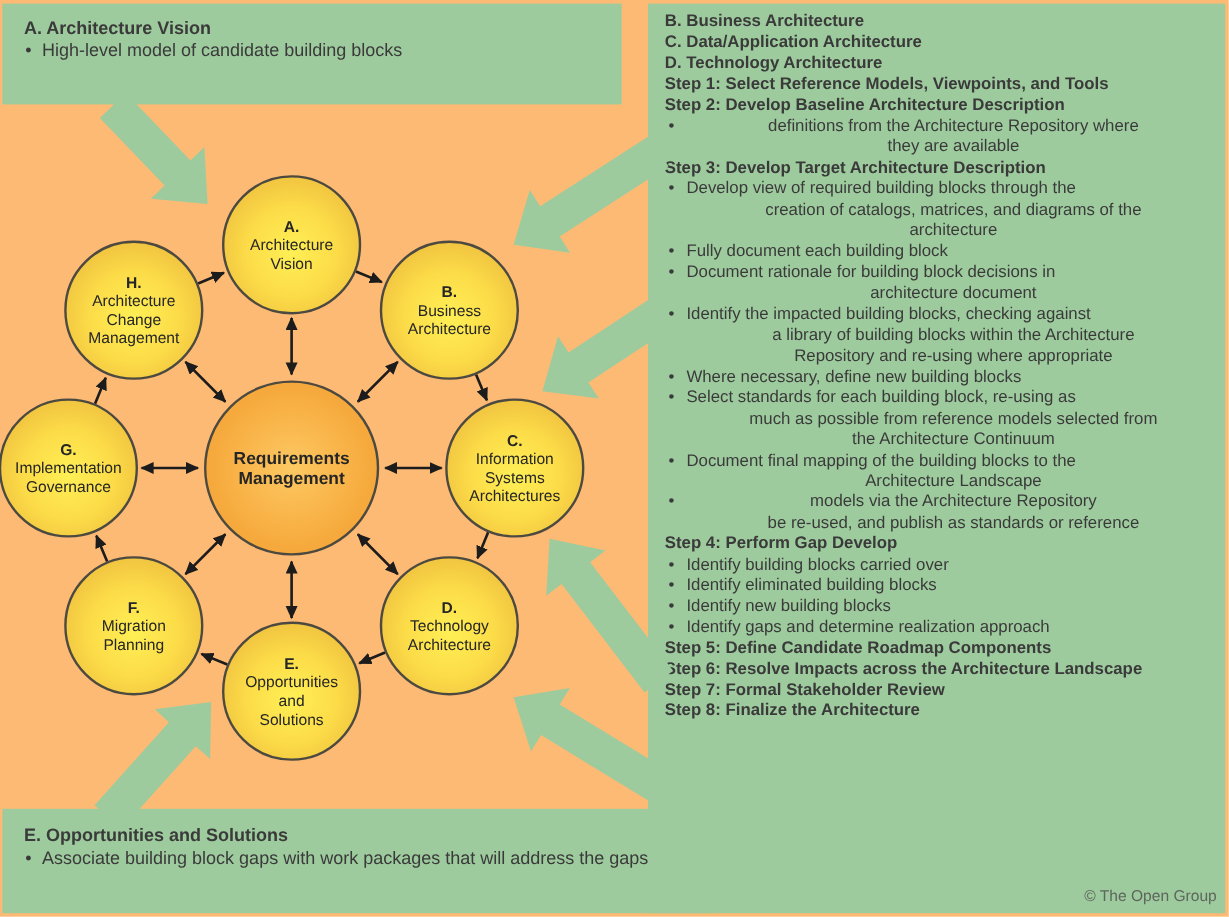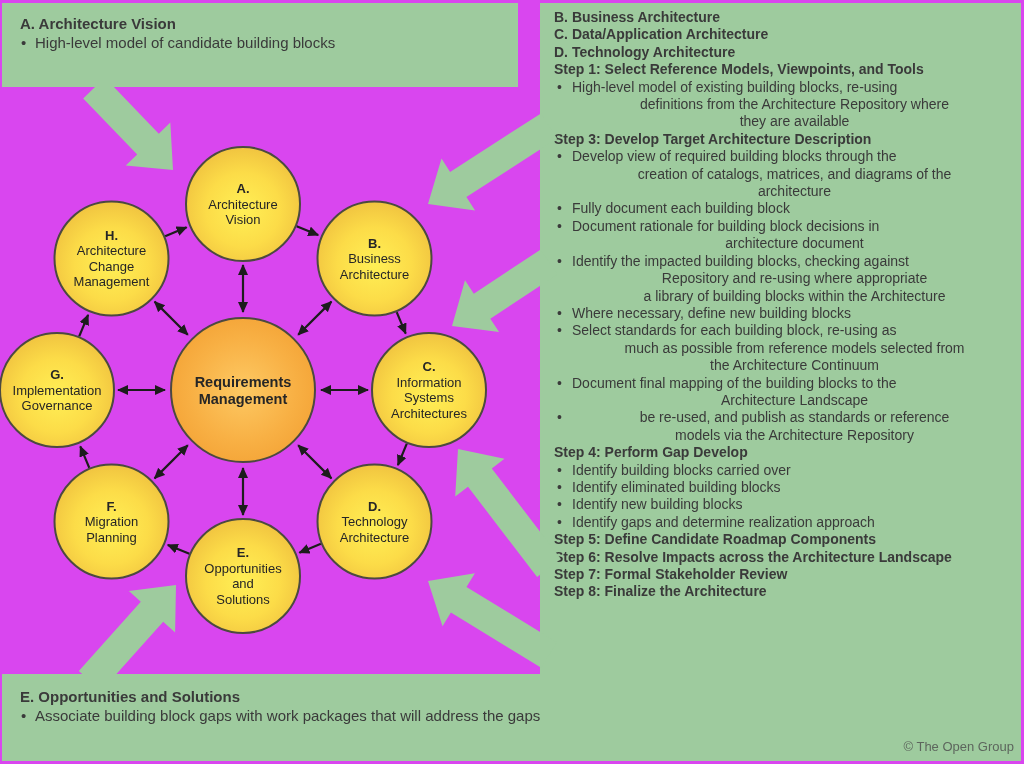--- a/index.html
+++ b/index.html
@@ -1,17 +1,17 @@
 <!DOCTYPE html>
 <html><head>
 <meta charset="utf-8">
 <style>
   html,body{margin:0;padding:0;}
   body{font-family:"Liberation Sans","DejaVu Sans",sans-serif;background:#ffffff;}
-  .stage{position:relative;width:1024px;height:764px;background:#d946ef;overflow:hidden;}
+  .stage{position:relative;width:1024px;height:764px;background:#fdba74;overflow:hidden;}
   .greenbox{position:absolute;background:#9ecb9e;color:#3a3a3a;box-sizing:border-box;z-index:1;}
   #box-vision{left:2px;top:3px;width:516px;height:84px;padding:11px 10px 0 18px;}
   #box-opp{left:2px;top:674px;width:590px;height:87px;padding:13px 12px 0 18px;}
   .box-title{font-weight:bold;font-size:15px;line-height:19px;}
   .box-bullet{position:relative;font-size:15px;line-height:19px;padding-left:15px;}
   .box-bullet .bdot{position:absolute;left:1px;top:0;}
   #panel{position:absolute;left:540px;top:3px;width:481px;height:758px;background:#9ecb9e;
          padding:6px 4px 0 14px;box-sizing:border-box;z-index:1;color:#3a3a3a;}
   .pline{position:relative;font-size:14px;line-height:17.4px;white-space:nowrap;}
   .pline.b{font-weight:bold;}
@@ -42,42 +42,43 @@
       <span>Associate building block gaps with work packages that will address the gaps</span>
     </div>
   </div>
 
   <div id="panel">
     <div id="panel-lines">
         <div class="pline b"><span>B. Business Architecture</span></div>
         <div class="pline b"><span>C. Data/Application Architecture</span></div>
         <div class="pline b"><span>D. Technology Architecture</span></div>
         <div class="pline b"><span>Step 1: Select Reference Models, Viewpoints, and Tools</span></div>
-        <div class="pline bullet"><span class="bdot">•</span><span>High-level model of existing building blocks, re-using</span></div>
+        <div class="pline b"><span>Step 2: Develop Baseline Architecture Description</span></div>
+        <div class="pline bullet"><span class="bdot">•</span></div>
         <div class="pline ind"><span>definitions from the Architecture Repository where</span></div>
         <div class="pline ind"><span>they are available</span></div>
         <div class="pline b"><span>Step 3: Develop Target Architecture Description</span></div>
         <div class="pline bullet"><span class="bdot">•</span><span>Develop view of required building blocks through the</span></div>
         <div class="pline ind"><span>creation of catalogs, matrices, and diagrams of the</span></div>
         <div class="pline ind"><span>architecture</span></div>
         <div class="pline bullet"><span class="bdot">•</span><span>Fully document each building block</span></div>
         <div class="pline bullet"><span class="bdot">•</span><span>Document rationale for building block decisions in</span></div>
         <div class="pline ind"><span>architecture document</span></div>
         <div class="pline bullet"><span class="bdot">•</span><span>Identify the impacted building blocks, checking against</span></div>
+        <div class="pline ind"><span>a library of building blocks within the Architecture</span></div>
         <div class="pline ind"><span>Repository and re-using where appropriate</span></div>
-        <div class="pline ind"><span>a library of building blocks within the Architecture</span></div>
         <div class="pline bullet"><span class="bdot">•</span><span>Where necessary, define new building blocks</span></div>
         <div class="pline bullet"><span class="bdot">•</span><span>Select standards for each building block, re-using as</span></div>
         <div class="pline ind"><span>much as possible from reference models selected from</span></div>
         <div class="pline ind"><span>the Architecture Continuum</span></div>
         <div class="pline bullet"><span class="bdot">•</span><span>Document final mapping of the building blocks to the</span></div>
         <div class="pline ind"><span>Architecture Landscape</span></div>
         <div class="pline bullet"><span class="bdot">•</span></div>
+        <div class="pline ind"><span>models via the Architecture Repository</span></div>
         <div class="pline ind"><span>be re-used, and publish as standards or reference</span></div>
-        <div class="pline ind"><span>models via the Architecture Repository</span></div>
         <div class="pline b"><span>Step 4: Perform Gap Develop</span></div>
         <div class="pline bullet"><span class="bdot">•</span><span>Identify building blocks carried over</span></div>
         <div class="pline bullet"><span class="bdot">•</span><span>Identify eliminated building blocks</span></div>
         <div class="pline bullet"><span class="bdot">•</span><span>Identify new building blocks</span></div>
         <div class="pline bullet"><span class="bdot">•</span><span>Identify gaps and determine realization approach</span></div>
         <div class="pline b"><span>Step 5: Define Candidate Roadmap Components</span></div>
         <div class="pline b"><span>Step 6: Resolve Impacts across the Architecture Landscape</span></div>
         <div class="pline b"><span>Step 7: Formal Stakeholder Review</span></div>
         <div class="pline b"><span>Step 8: Finalize the Architecture</span></div>
       </div>

